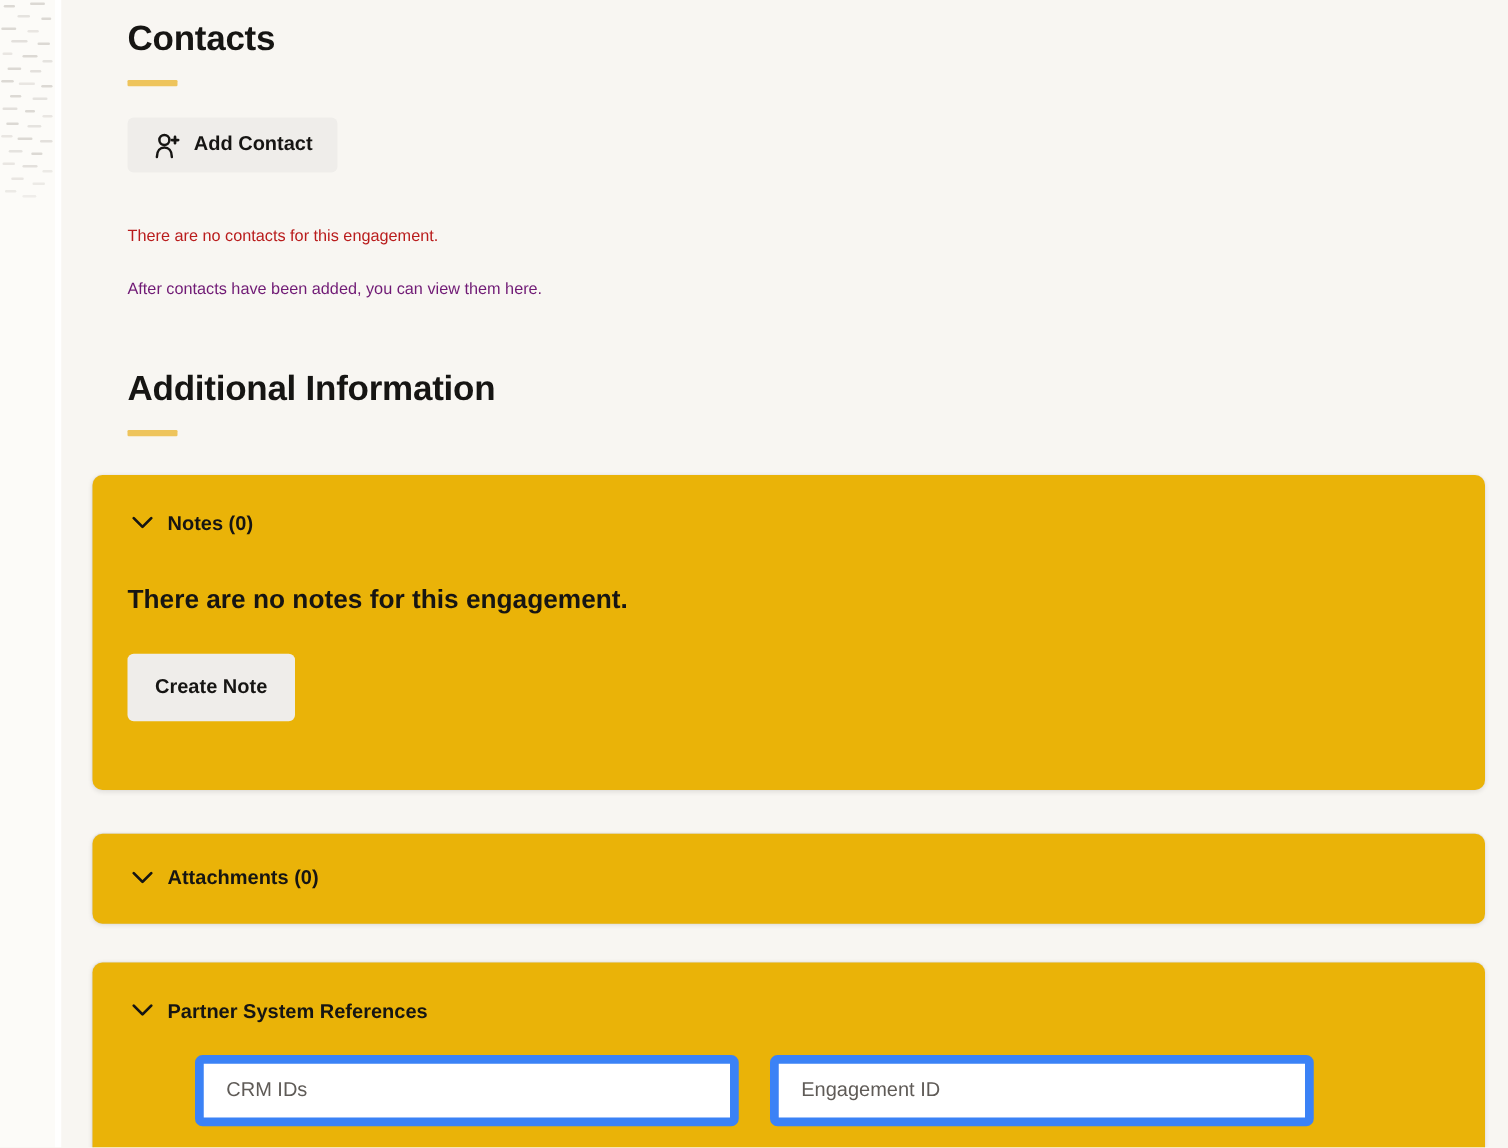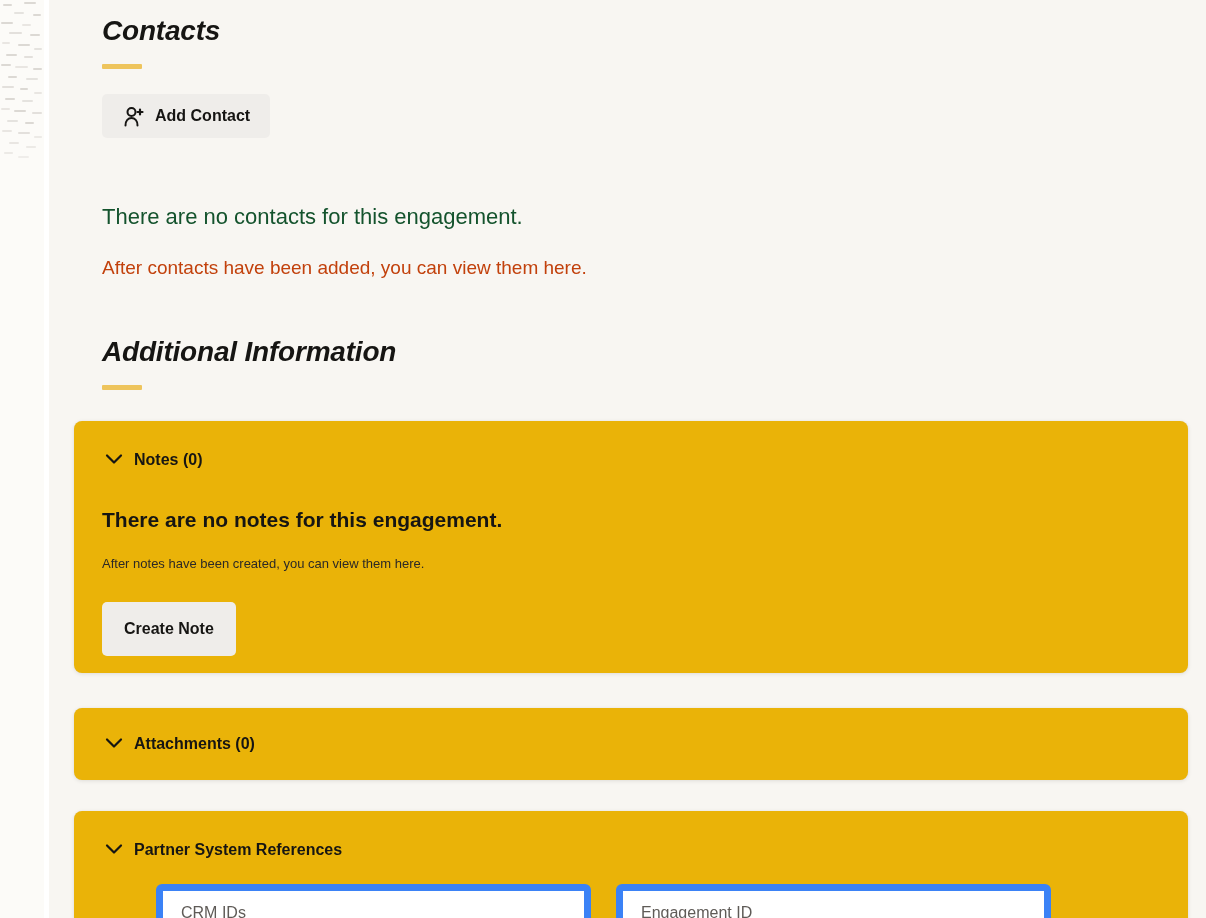--- a/index.html
+++ b/index.html
@@ -29,21 +29,20 @@
     overflow: hidden;
   }
 
   .indent { margin-left: 28px; }
 
   h1.section-title {
     font-size: 28px;
     font-weight: 700;
     letter-spacing: -0.2px;
     color: #161513;
-    font-style: italic;
   }
   .title-contacts { margin-top: 15px; }
   .title-additional { margin-top: 57px; }
 
   .accent-bar {
     width: 40px; height: 5px;
     background: #eec45c;
     border-radius: 1px;
     margin-top: 17px;
   }
@@ -61,27 +60,27 @@
     font-size: 16px;
     font-weight: 700;
     color: #161513;
     cursor: pointer;
     justify-content: flex-end;
   }
   .btn-add-contact { margin-top: 25px; }
   .btn svg { display: block; }
 
   .empty-title {
-    font-size: 22px;
-    color: #14532d;
-    margin-top: 66px;
+    font-size: 13px;
+    color: #b91c1c;
+    margin-top: 43px;
   }
   .empty-hint {
-    font-size: 19px;
-    color: #c2410c;
+    font-size: 13px;
+    color: #701a75;
     margin-top: 27px;
   }
 
   .card {
     background: #eab308;
     border-radius: 8px;
     box-shadow: 0 1px 4px rgba(22,21,19,0.10), 0 0 1px rgba(22,21,19,0.08);
   }
   .card-notes { margin-top: 31px; height: 252px; }
   .card-attachments { margin-top: 35px; height: 72px; display: flex; align-items: center; }
@@ -210,21 +209,20 @@
   <div class="card card-notes">
     <div class="card-header">
       <span class="chev">
         <svg width="18" height="14" viewBox="0 0 18 14" fill="none" stroke="#161513" stroke-width="2.2" stroke-linecap="round" stroke-linejoin="round">
           <polyline points="2,3.5 9,10.5 16,3.5"></polyline>
         </svg>
       </span>
       <span class="card-header-label">Notes (0)</span>
     </div>
     <div class="notes-empty-title">There are no notes for this engagement.</div>
-    <div class="notes-empty-hint">After notes have been created, you can view them here.</div>
     <button class="btn btn-create-note">Create Note</button>
   </div>
 
   
   <div class="card card-attachments">
     <div class="card-header">
       <span class="chev">
         <svg width="18" height="14" viewBox="0 0 18 14" fill="none" stroke="#161513" stroke-width="2.2" stroke-linecap="round" stroke-linejoin="round">
           <polyline points="2,3.5 9,10.5 16,3.5"></polyline>
         </svg>

